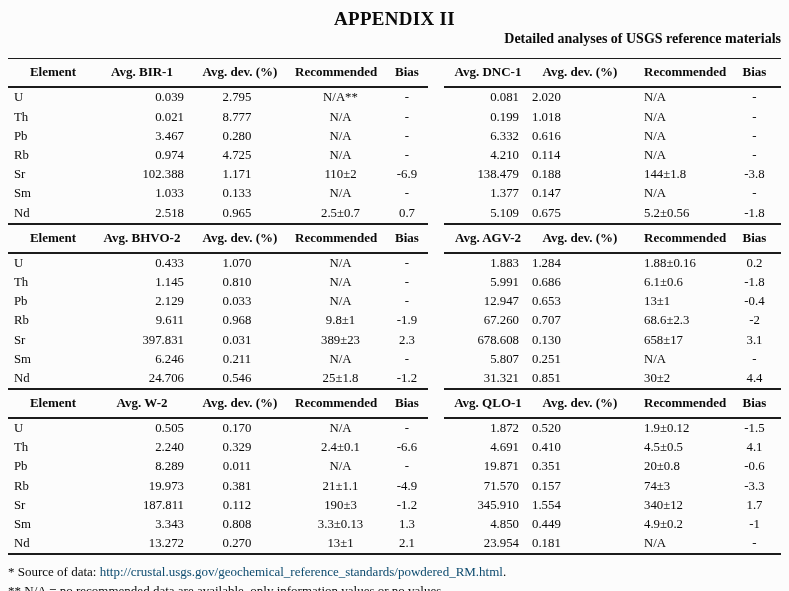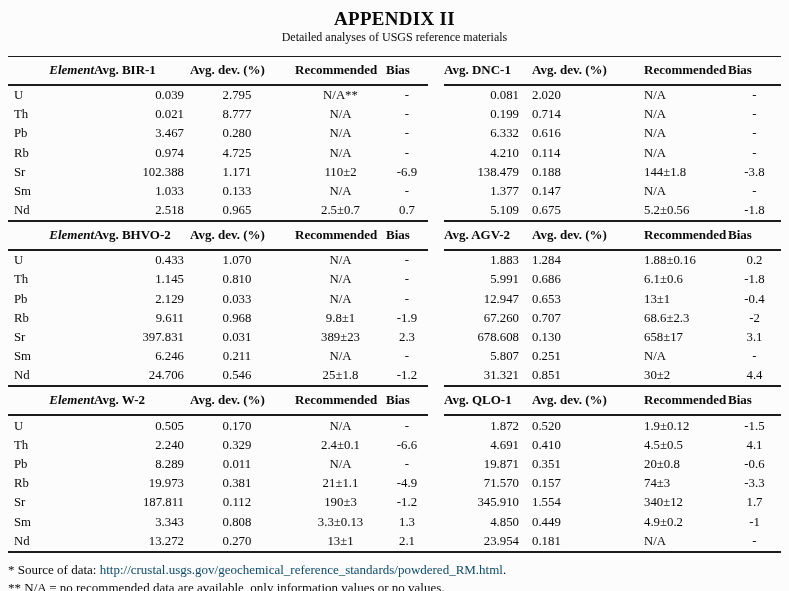--- a/index.html
+++ b/index.html
@@ -7,21 +7,21 @@
     width: 789px; height: 591px;
     background: #fcfcfc;
     color: #0a0a0a;
     font-family: "Liberation Serif", "DejaVu Serif", serif;
     overflow: hidden;
   }
   .doc { padding: 7px 8px 0 8px; }
 
   .title-block { text-align: center; line-height: 1.22; }
   .doc-title { font-weight: bold; font-size: 19px; letter-spacing: 0.3px; }
-  .doc-subtitle { font-weight: normal; font-size: 12px; }
+  .doc-subtitle { font-weight: bold; font-size: 14px; text-align: right; }
 
   .tables {
     margin-top: 11px;
     border-top: 1.6px solid #1c1c1c;
     border-bottom: 2.4px solid #1c1c1c;
   }
   table.data-table {
     width: 100%;
     border-collapse: collapse;
     table-layout: fixed;
@@ -36,27 +36,27 @@
   col.c-avg2 { width: 88px;  }
   col.c-dev2 { width: 96px;  }
   col.c-rec2 { width: 100px; }
   col.c-bias2{ width: 53px;  }
 
   .data-table th {
     font-weight: bold;
     font-size: 13px;
     padding: 5px 0 6px 0;
     border-bottom: 2.4px solid #1c1c1c;
-    text-align: left;
+    text-align: center;
     white-space: nowrap;
   }
   .data-table.not-first th { border-top: 2.4px solid #1c1c1c; }
   .data-table th.gap, .data-table td.gap { border: none; }
 
-  .data-table th.h-el  { text-align: right; padding-left: 4px; font-style: italic; }
+  .data-table th.h-el  { text-align: center; padding-left: 4px; }
   .data-table th.h-rec { text-align: left; padding-left: 5px; }
   .data-table th.h-rec2{ text-align: left; padding-left: 16px; }
 
   .data-table td {
     height: 19.2px;
     padding: 0;
     line-height: 1;
     vertical-align: middle;
     white-space: nowrap;
   }
@@ -126,21 +126,21 @@
             <td class="c-bias2">-</td>
           </tr>
           <tr>
             <td class="c-el">Th</td>
             <td class="c-avg">0.021</td>
             <td class="c-dev">8.777</td>
             <td class="c-rec">N/A</td>
             <td class="c-bias">-</td>
             <td class="gap"></td>
             <td class="c-avg2">0.199</td>
-            <td class="c-dev2">0.714</td>
+            <td class="c-dev2">1.018</td>
             <td class="c-rec2">N/A</td>
             <td class="c-bias2">-</td>
           </tr>
           <tr>
             <td class="c-el">Pb</td>
             <td class="c-avg">3.467</td>
             <td class="c-dev">0.280</td>
             <td class="c-rec">N/A</td>
             <td class="c-bias">-</td>
             <td class="gap"></td>

